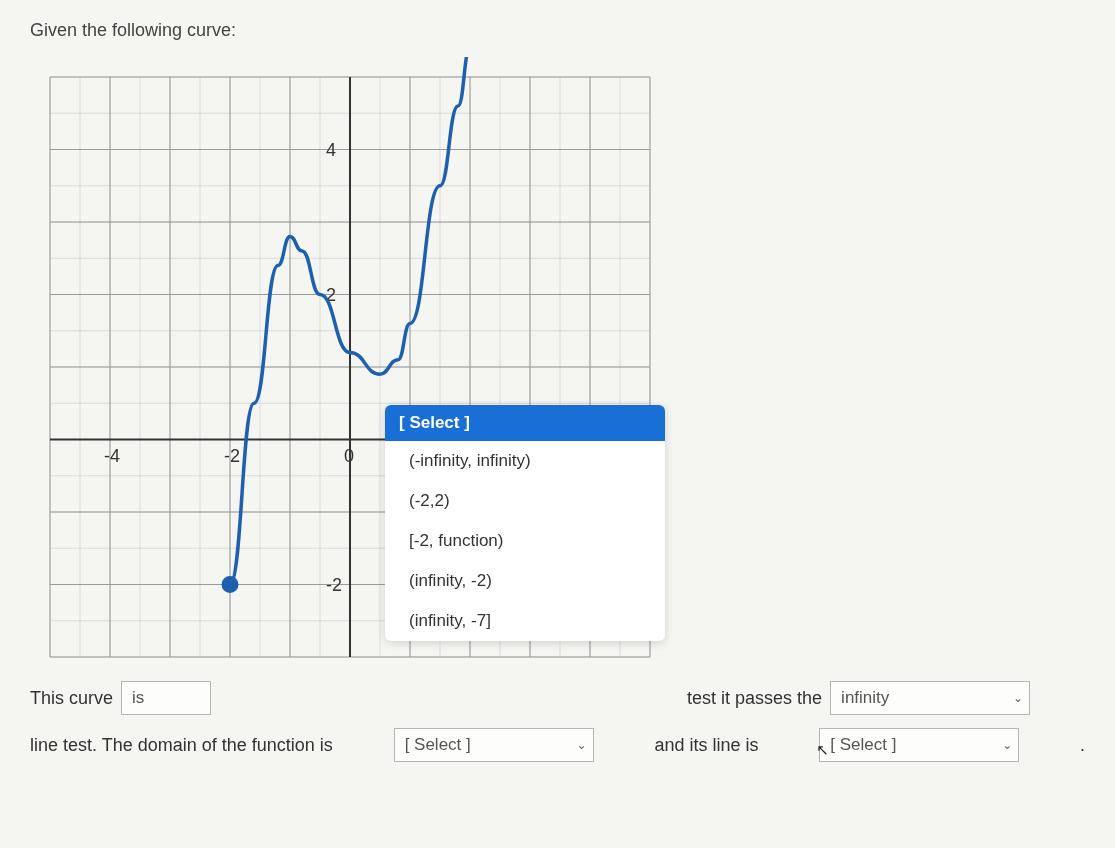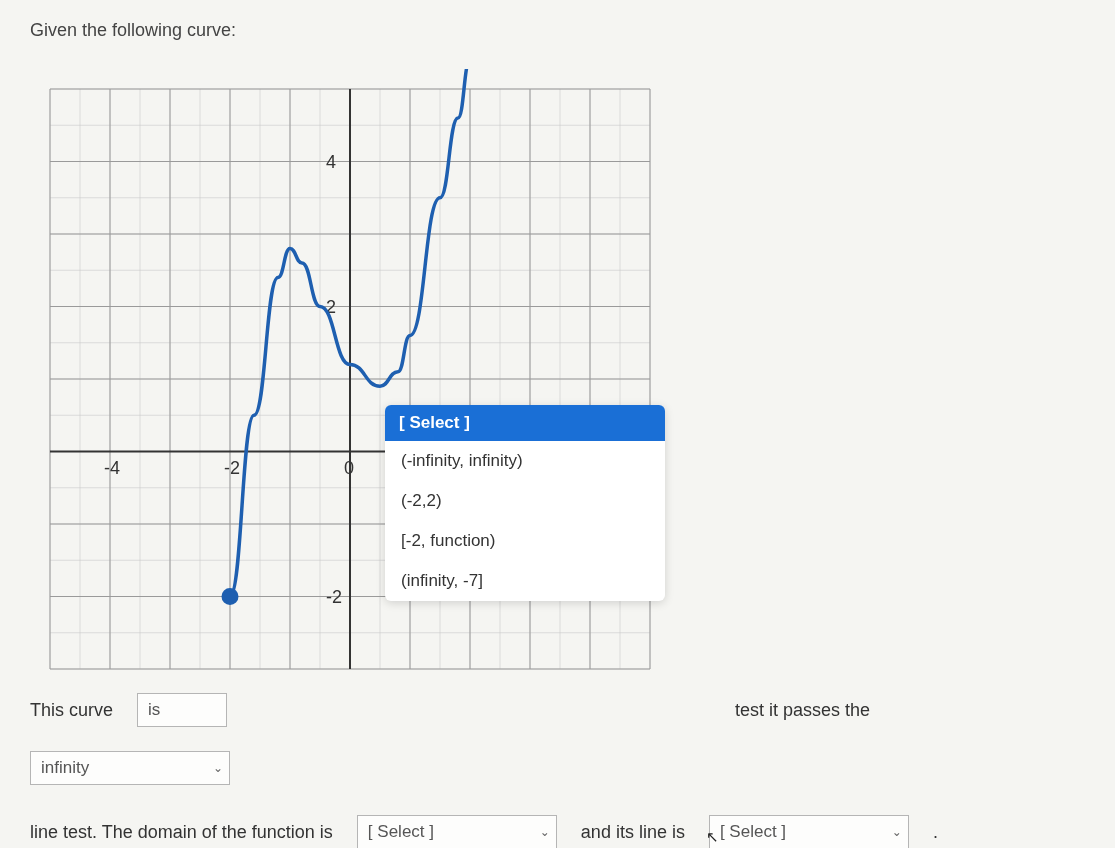--- a/index.html
+++ b/index.html
@@ -6,26 +6,26 @@
   body {
     margin: 0;
     padding: 20px 30px;
     font-family: Arial, Helvetica, sans-serif;
     font-size: 16px;
     color: #333;
     background: #f5f5f2;
     width: 1115px;
     position: relative;
   }
-  .prompt { font-size: 18px; color: #444; margin-bottom: 28px; }
+  .prompt { font-size: 18px; color: #444; margin-bottom: 16px; }
   .chart-wrap { position: relative; width: 640px; height: 620px; }
   svg.chart { width: 640px; height: 620px; display:block; }
   .sentence-row {
     display: flex; align-items: center; flex-wrap: wrap;
-    gap: 24px; font-size: 18px; color:#333; margin-top: 10px;
+    gap: 8px; font-size: 18px; color:#333; margin-top: 10px;
   }
   .select-box {
     border: 1px solid #b5b5b5;
     background: #fdfdfc;
     padding: 6px 28px 6px 10px;
     font-size: 17px;
     color:#555;
     position: relative;
     min-width: 90px;
     cursor: pointer;
@@ -47,21 +47,21 @@
     z-index: 10;
     font-size: 17px;
   }
   .dropdown .header {
     background: #1a6fd6;
     color: #fff;
     padding: 8px 14px;
     font-weight: 600;
   }
   .dropdown .opt {
-    padding: 10px 16px;
+    padding: 10px 24px;
     color:#333;
     cursor:pointer;
   }
   .cursor-arrow {
     position:absolute;
     font-size:15px;
     color:#222;
     pointer-events:none;
   }
 </style>
@@ -143,38 +143,39 @@
       <circle cx="440" cy="-9" r="7" fill="#1e5fb0" stroke="#1e5fb0" stroke-width="3"></circle>
     </svg>
 </div>
 
 <div class="dropdown">
   <div class="header">[ Select ]</div>
   <div id="dd-opts">
       <div class="opt">(-infinity, infinity)</div>
       <div class="opt">(-2,2)</div>
       <div class="opt">[-2, function)</div>
+      <div class="opt">(infinity, -2)</div>
       <div class="opt">(infinity, -7]</div>
     </div>
 </div>
 
 <div class="sentence-row" style="margin-top:4px;">
   <span>This curve</span>
   <span class="select-box">
     <span>is</span>
   </span>
   <span style="width:460px;"></span>
   <span>test it passes the</span>
   <span class="select-box wide">
     <span>infinity</span>
     <span class="chev">⌄</span>
   </span>
 </div>
 
-<div class="sentence-row" style="margin-top:30px; position:relative;">
+<div class="sentence-row" style="margin-top:13px; position:relative;justify-content:space-between;">
   <span>line test. The domain of the function is</span>
   <span class="select-box wide">
     <span>[ Select ]</span>
     <span class="chev">⌄</span>
   </span>
   <span>and its line is</span>
   <span class="select-box wide" style="position:relative;">
     <span>[ Select ]</span>
     <span class="chev">⌄</span>
     <span class="cursor-arrow" style="left:-4px; top:12px;">↖</span>

